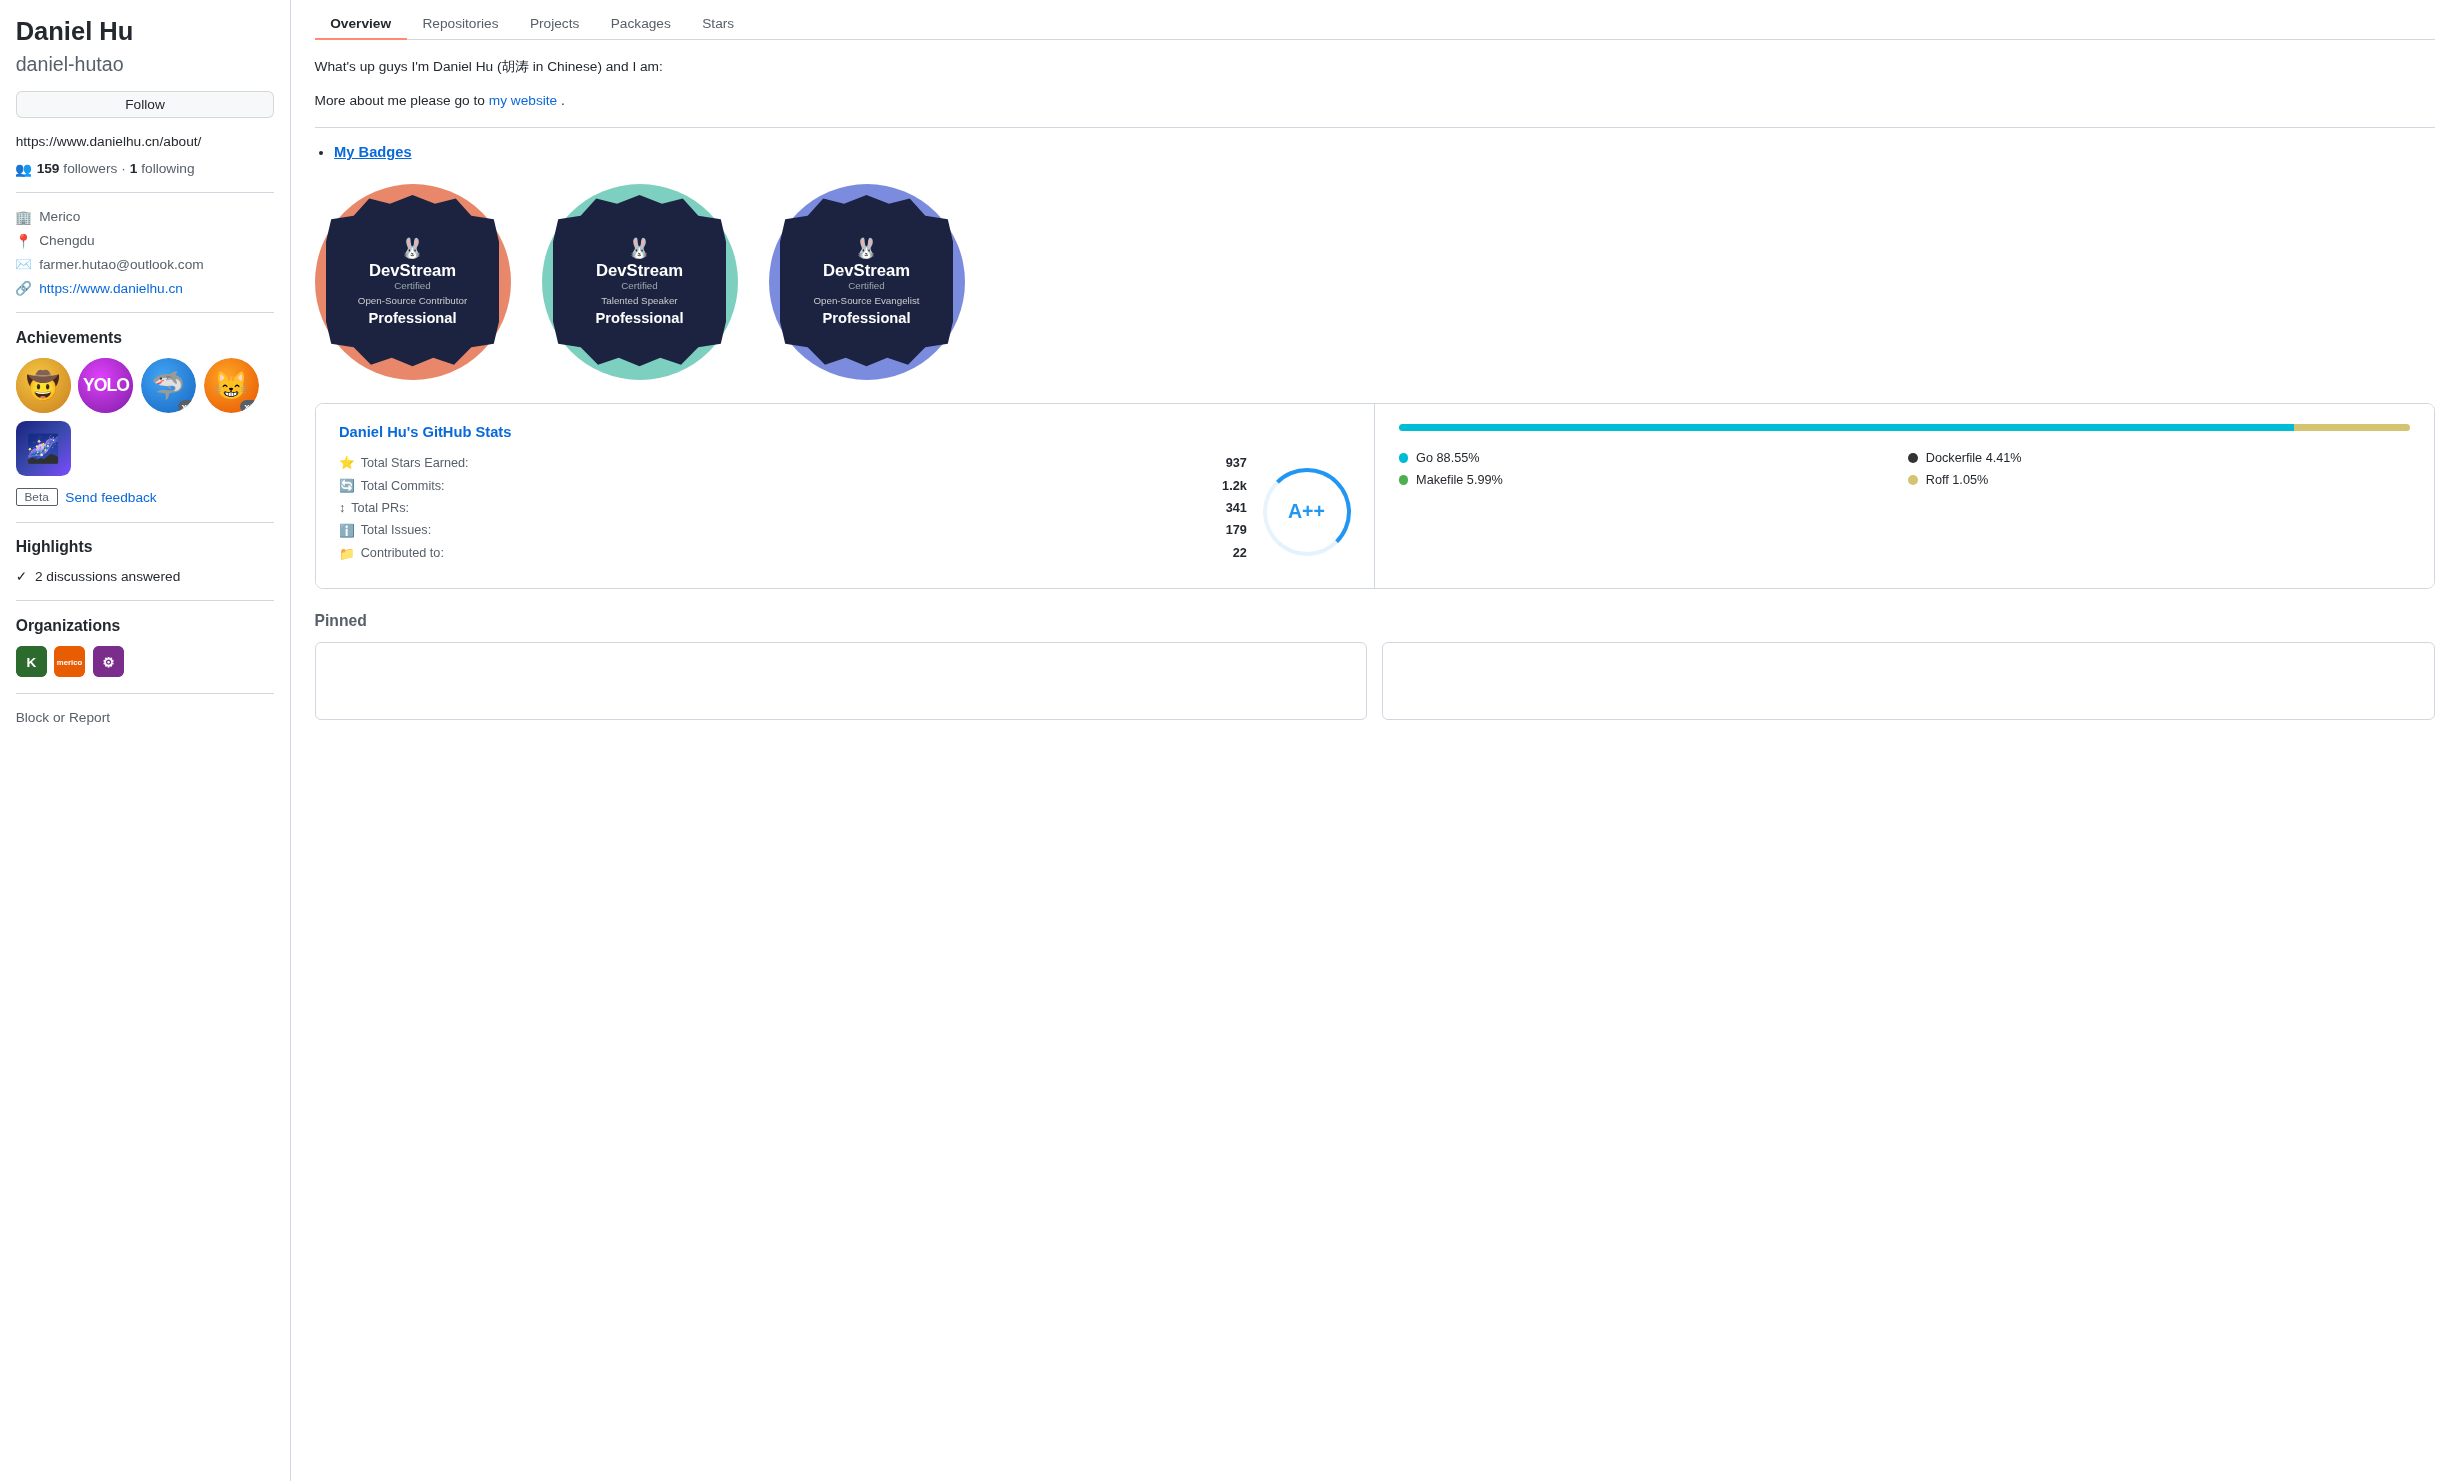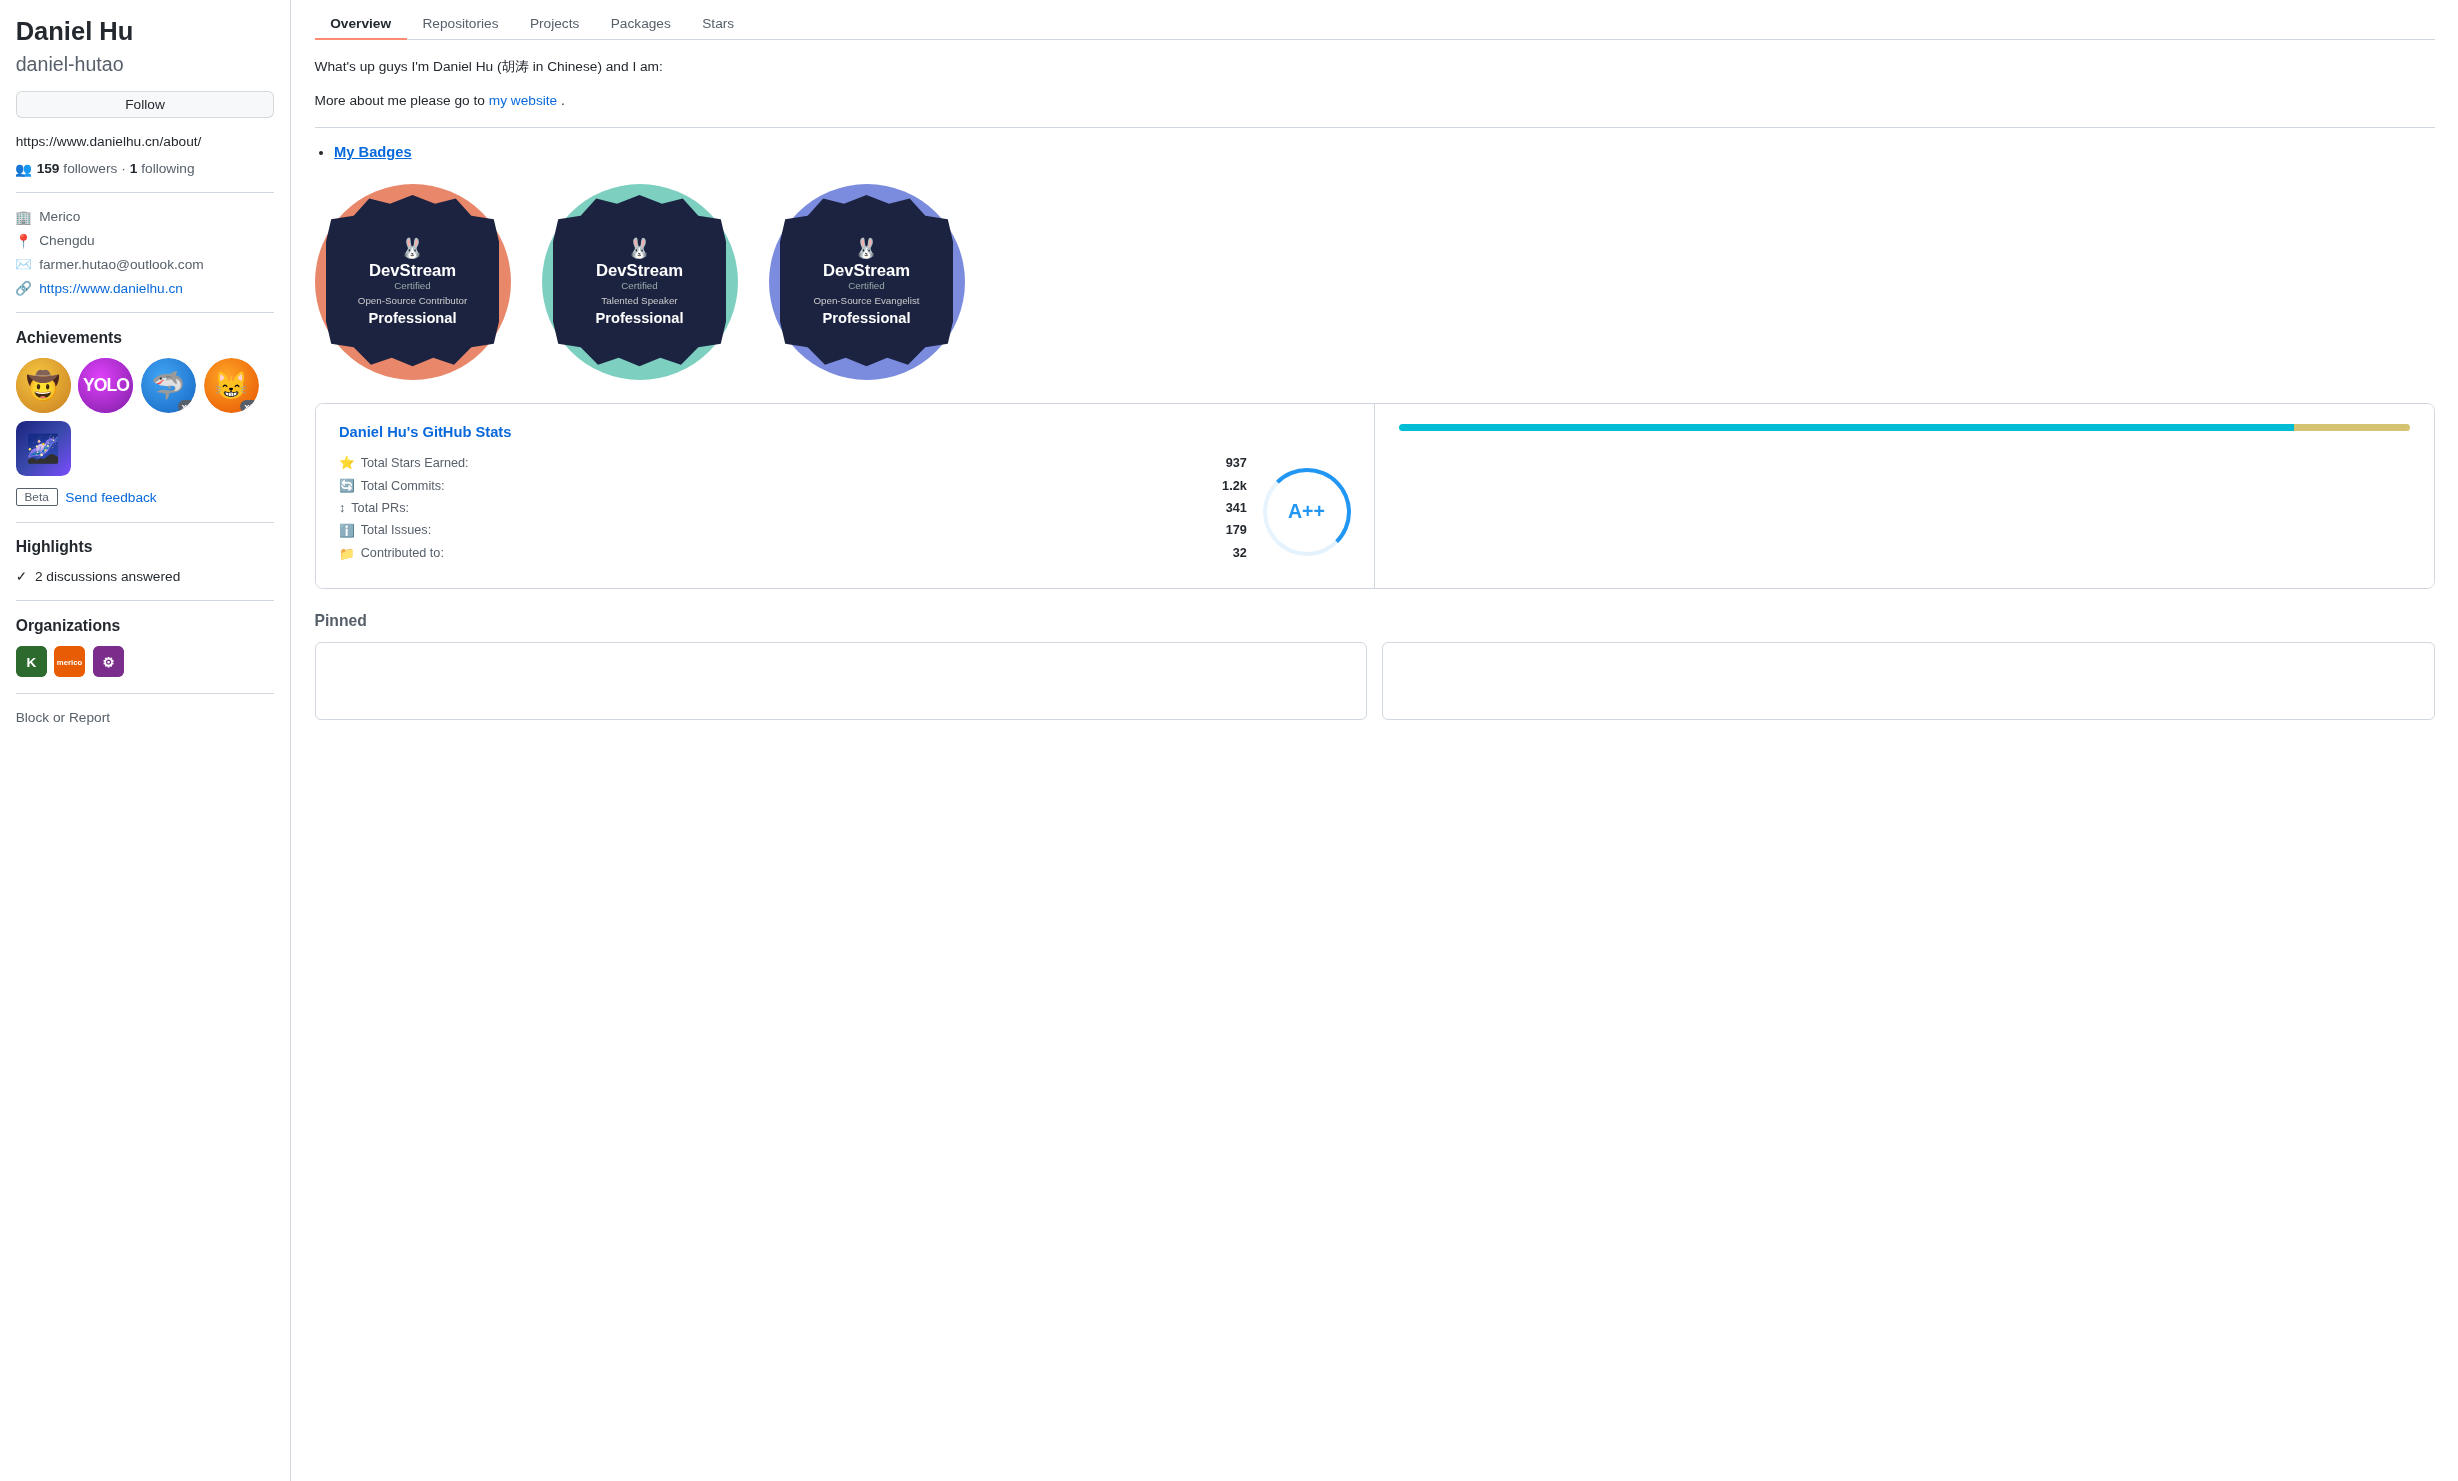--- a/index.html
+++ b/index.html
@@ -266,31 +266,49 @@
             <div class="stats-row">
               <span class="label"><span>↕</span> Total PRs:</span>
               <span class="value">341</span>
             </div>
             <div class="stats-row">
               <span class="label"><span>ℹ️</span> Total Issues:</span>
               <span class="value">179</span>
             </div>
             <div class="stats-row">
               <span class="label"><span>📁</span> Contributed to:</span>
-              <span class="value">32</span>
+              <span class="value">22</span>
             </div>
           </div>
           <div style="width:88px;height:88px;border-radius:50%;border:4.9px solid #e8f4fd;border-top:4.9px solid #2196f3;border-right:4.9px solid #2196f3;border-bottom:4.9px solid #e3f2fd;display:flex;align-items:center;justify-content:center;font-size:19.6px;font-weight:700;color:#2196f3;flex-shrink:0;">
             <span>A++</span>
           </div>
         </div>
       </div>
 
       <div class="stats-card">
         <div class="lang-bar" style="height:7.8px;border-radius:3.9px;background:linear-gradient(to right, #00bcd4 88.55%, #4caf50 6%, #555 4%, #d4c472 1.05%);margin-bottom:19.6px;"></div>
+        <div class="lang-grid">
+          <div class="lang-item">
+            <span class="lang-dot" style="background:#00bcd4;width:9.8px;height:9.8px;border-radius:50%;"></span>
+            <span>Go 88.55%</span>
+          </div>
+          <div class="lang-item">
+            <span class="lang-dot" style="background:#333;width:9.8px;height:9.8px;border-radius:50%;"></span>
+            <span>Dockerfile 4.41%</span>
+          </div>
+          <div class="lang-item">
+            <span class="lang-dot" style="background:#4caf50;width:9.8px;height:9.8px;border-radius:50%;"></span>
+            <span>Makefile 5.99%</span>
+          </div>
+          <div class="lang-item">
+            <span class="lang-dot" style="background:#d4c472;width:9.8px;height:9.8px;border-radius:50%;"></span>
+            <span>Roff 1.05%</span>
+          </div>
+        </div>
       </div>
     </div>
 
     <div class="pinned-section">
       <div class="pinned-title">Pinned</div>
       <div style="display:flex;gap:15.7px;">
         <div style="flex:1;border:1px solid #d0d7de;border-radius:5.9px;padding:15.7px;min-height:78px;"></div>
         <div style="flex:1;border:1px solid #d0d7de;border-radius:5.9px;padding:15.7px;min-height:78px;"></div>
       </div>
     </div>

